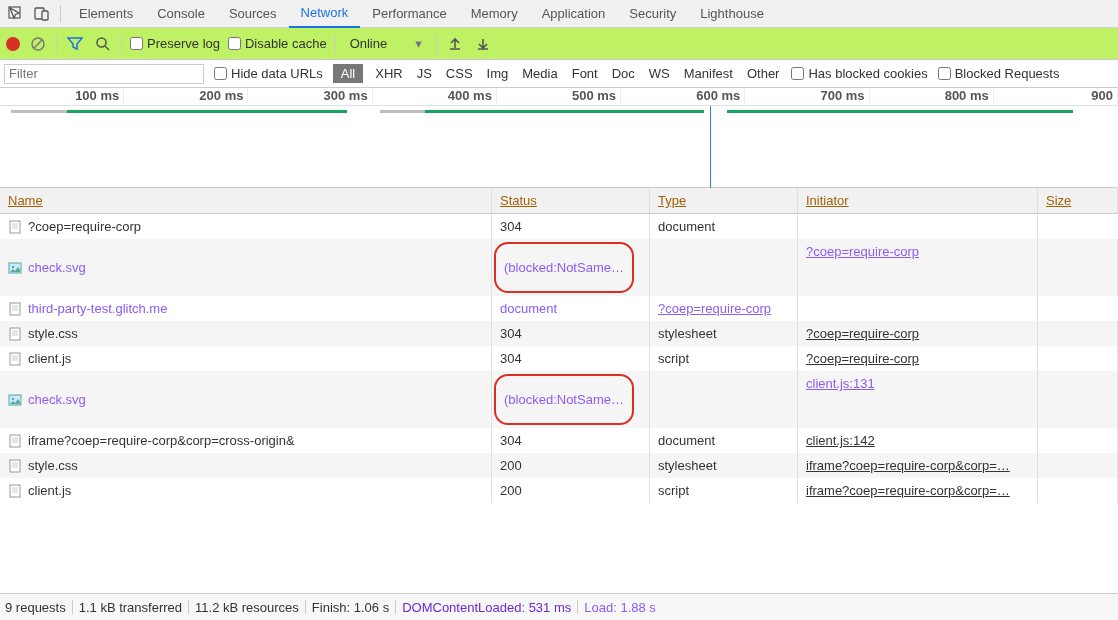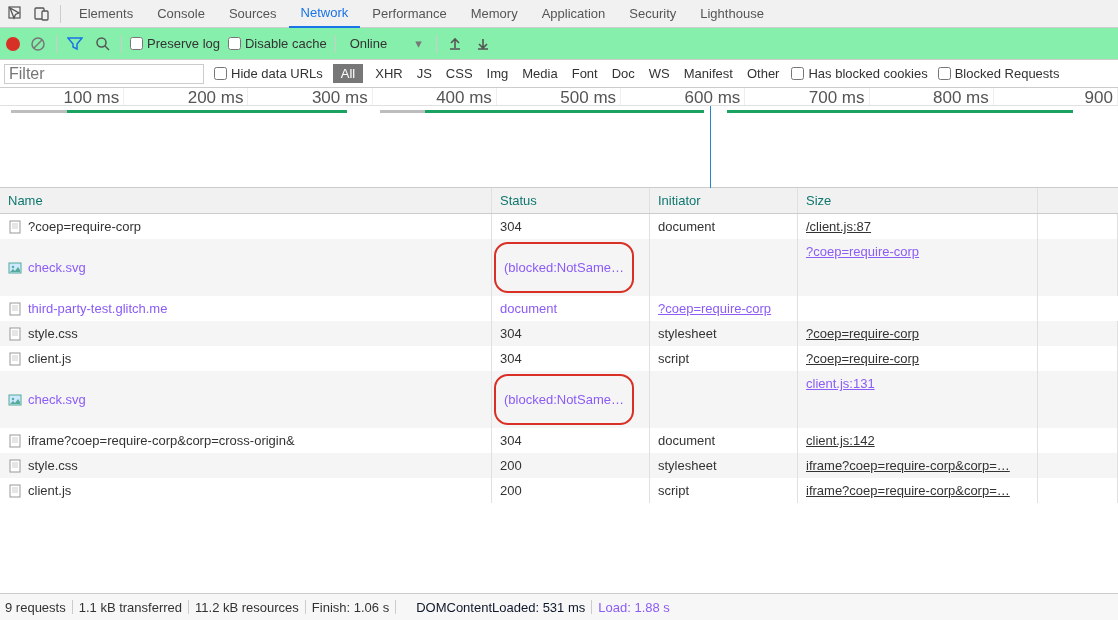--- a/index.html
+++ b/index.html
@@ -4,58 +4,58 @@
 <style>
 * { box-sizing: border-box; margin: 0; padding: 0; }
 body { font-family: "Helvetica Neue", Arial, sans-serif; font-size: 13px; color: #333; background: #fff; width: 1118px; height: 620px; overflow: hidden; display: flex; flex-direction: column; }
 
 .topbar { display: flex; align-items: center; border-bottom: 1px solid #ccc; background: #f1f1f1; height: 28px; padding: 0 4px; gap: 2px; }
 .topbar .tool-icon { width: 24px; height: 24px; display: flex; align-items: center; justify-content: center; cursor: pointer; color: #555; }
 .topbar .divider { width: 1px; height: 18px; background: #ccc; margin: 0 4px; }
 .topbar .tab { padding: 6px 12px; cursor: pointer; color: #555; height: 28px; display: flex; align-items: center; }
 .topbar .tab.active { color: #1a73e8; border-bottom: 2px solid #1a73e8; }
 
-.toolbar { display: flex; align-items: center; border-bottom: 1px solid #ccc; background: #86efac; height: 32px; padding: 0 6px; gap: 8px; }
+.toolbar { display: flex; align-items: center; border-bottom: 1px solid #ccc; background: #bef264; height: 32px; padding: 0 6px; gap: 8px; }
 .record-dot { width: 14px; height: 14px; border-radius: 50%; background: #d93025; cursor: pointer; }
 .toolbar .icon-btn { width: 20px; height: 20px; display: flex; align-items: center; justify-content: center; cursor: pointer; color: #555; }
 .toolbar .divider { width: 1px; height: 18px; background: #ccc; }
 .checkbox-wrap { display: flex; align-items: center; gap: 4px; cursor: pointer; }
 .checkbox-wrap input { cursor: pointer; }
 .throttle { display: flex; align-items: center; gap: 4px; padding: 0 6px; }
 
 .filterbar { display: flex; align-items: center; border-bottom: 1px solid #ccc; height: 28px; padding: 0 4px; gap: 10px; white-space: nowrap; overflow: hidden;}
-.filter-input { border: 1px solid #ccc; height: 20px; padding: 0 4px; width: 200px; font-size: 16px; }
+.filter-input { border: 1px solid #ccc; height: 20px; padding: 0 4px; width: 200px; font-size: 13px; }
 .pill { padding: 2px 8px; border-radius: 0; cursor: pointer; }
 .pill.active { background: #777; color: #fff; }
 .filter-type { cursor: pointer; color: #333; padding: 2px 2px; }
 
 .timeline { border-bottom: 1px solid #ccc; height: 100px; position: relative; user-select: none; }
-.timeline-ruler { display: flex; height: 18px; border-bottom: 1px solid #e0e0e0; font-size: 17px; color: #555; }
+.timeline-ruler { display: flex; height: 18px; border-bottom: 1px solid #e0e0e0; font-size: 13px; color: #555; font-weight: bold; }
 .timeline-ruler .tick { flex: 1; text-align: right; padding-right: 4px; border-right: 1px solid #eee; }
 .timeline-body { position: relative; height: 82px; }
 .timeline-segment { position: absolute; height: 3px; top: 4px; }
 .grey-seg { background: #bdbdbd; }
 .green-seg { background: #1aa260; }
 .vline { position: absolute; top: 0; bottom: 0; width: 1px; background: #4a6; }
 
 .table { flex: 1; overflow: auto; border-bottom: 1px solid #ccc; }
 .thead, .trow { display: grid; grid-template-columns: 492px 158px 148px 240px 80px; }
 .thead { background: #f1f1f1; border-bottom: 1px solid #ccc; position: sticky; top: 0; }
 .th, .td { padding: 5px 8px; border-right: 1px solid #e0e0e0; overflow: hidden; text-overflow: ellipsis; white-space: nowrap; }
-.th { font-weight: normal; color: #0f766e; cursor: pointer; }
+.th { font-weight: normal; color: #a16207; cursor: pointer; text-decoration: underline; }
 .trow:nth-child(even) { background: #f5f5f5; }
 .trow .name-cell { display: flex; align-items: center; gap: 6px; }
 .file-icon { width: 14px; height: 14px; flex-shrink: 0; }
 .red-text { color: #8b5cf6; }
 .initiator-link { text-decoration: underline; cursor: pointer; }
 .highlight-oval { border: 2.5px solid #d93025; border-radius: 14px; margin: -2px -6px; padding: 16px 8px; display: inline-block; }
 
 .statusbar { display: flex; align-items: center; height: 26px; padding: 0 5px; gap: 6px; font-size: 13px; background: #f7f7f7; }
 .statusbar .divider { width: 1px; height: 14px; background: #ccc; }
-.blue-text { color: #0f172a; margin-left: 14px; }
+.blue-text { color: #6d28d9; }
 
 svg { display: block; }
 </style>
 </head>
 <body>
 
 <div class="topbar">
   <div class="tool-icon">
     <svg width="16" height="16" viewBox="0 0 16 16">
         <path d="M2 2l4 10 1.5-3.5L11 7z" fill="none" stroke="#555" stroke-width="1.3"></path>
@@ -178,37 +178,37 @@
     <div class="vline" style="left:63.5%;background:#28c"></div>
     <div class="timeline-segment grey-seg" style="left:65%;width:4%"></div>
     <div class="timeline-segment green-seg" style="left:65%;width:31%"></div>
   </div>
 </div>
 
 <div class="table">
   <div class="thead">
     <div class="th">Name</div>
     <div class="th">Status</div>
+    <div class="th">Type</div>
     <div class="th">Initiator</div>
     <div class="th">Size</div>
   </div>
   <div id="table-body">
       <div class="trow">
         <div class="td name-cell">
           <svg class="file-icon" viewBox="0 0 14 14">
             <rect x="2" y="1" width="10" height="12" fill="#fff" stroke="#999"></rect>
             <line x1="4" y1="4" x2="10" y2="4" stroke="#ccc"></line>
             <line x1="4" y1="6" x2="10" y2="6" stroke="#ccc"></line>
             <line x1="4" y1="8" x2="10" y2="8" stroke="#ccc"></line>
           </svg>
           <span>?coep=require-corp</span>
         </div>
         <div class="td">304</div>
         <div class="td">document</div>
-        <div class="td"><span class="initiator-link">/client.js:87</span></div>
         <div class="td"></div>
       </div>
       <div class="trow">
         <div class="td name-cell red-text">
           <svg class="file-icon" viewBox="0 0 14 14">
             <rect x="1" y="2" width="12" height="10" fill="#cde9ff" stroke="#5a9"></rect>
             <circle cx="5" cy="6" r="1.2" fill="#5a9"></circle>
             <path d="M2 11l3-3 2 2 3-4 2 3v2z" fill="#5a9"></path>
           </svg>
           <span>check.svg</span>

